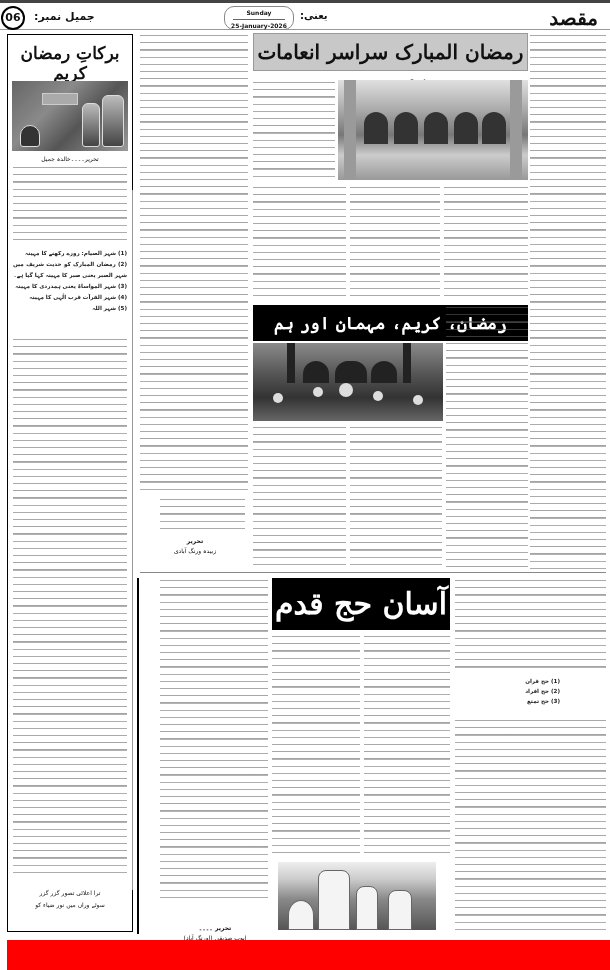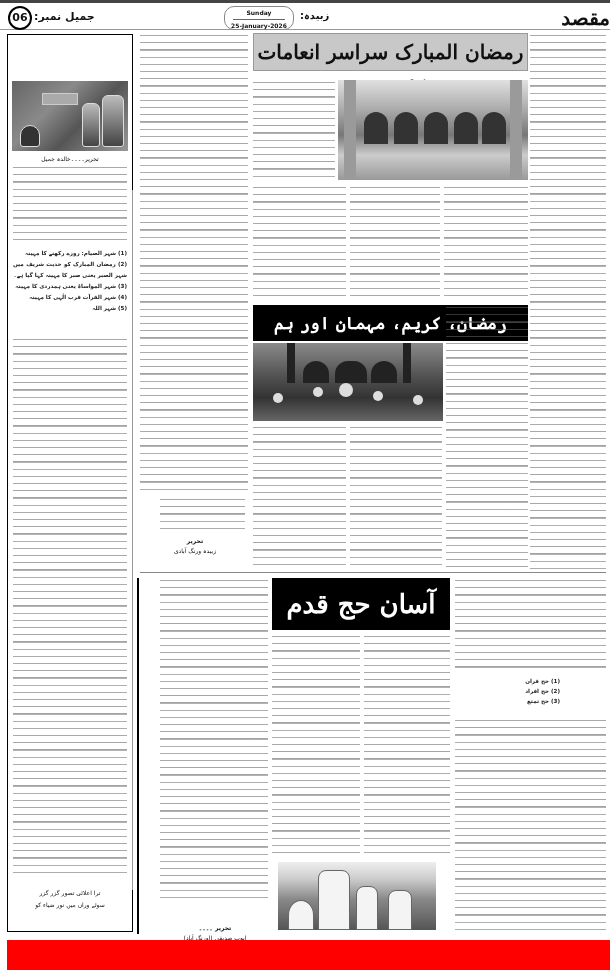--- a/index.html
+++ b/index.html
@@ -1,25 +1,25 @@
 <!DOCTYPE html>
 <html><head>
 <meta charset="utf-8">
 <style>
   * { box-sizing: border-box; margin: 0; padding: 0; }
   html, body { width: 610px; height: 970px; background: #fff; overflow: hidden; }
   body { position: relative; font-family: "DejaVu Sans", sans-serif; color: #111; }
 
   .topbar { position: absolute; left: 0; top: 0; width: 610px; height: 30px; border-top: 3px solid #444; border-bottom: 1px solid #999; background: #fff; }
-  .masthead-logo { position: absolute; right: 0; top: 3px; font-size: 20px; font-weight: bold; font-family: "DejaVu Serif", serif; direction: rtl; }
+  .masthead-logo { position: absolute; right: 12px; top: 3px; font-size: 20px; font-weight: bold; font-family: "DejaVu Serif", serif; direction: rtl; }
   .date-box { position: absolute; left: 224px; top: 3px; width: 70px; height: 24px; border: 1px solid #888; border-radius: 10px; text-align: center; font-size: 6px; font-weight: bold; line-height: 10px; padding-top: 1px; }
   .date-box .line { border-top: 1px solid #666; margin: 1px 8px; }
   .date-label { position: absolute; left: 300px; top: 7px; font-size: 10px; font-weight: bold; direction: rtl; }
   .page-label { position: absolute; left: 34px; top: 7px; font-size: 11px; font-weight: bold; direction: rtl; }
-  .page-num { position: absolute; left: 8px; top: 3px; width: 24px; height: 24px; border: 2px solid #000; border-radius: 50%; font-size: 11px; font-weight: bold; text-align: center; line-height: 20px; }
+  .page-num { position: absolute; left: 1px; top: 3px; width: 24px; height: 24px; border: 2px solid #000; border-radius: 50%; font-size: 11px; font-weight: bold; text-align: center; line-height: 20px; }
 
   .col { position: absolute; overflow: hidden; }
   .rtl { direction: rtl; text-align: justify; }
   .txt { font-size: 5.2px; line-height: 7.2px; color: #222; }
   .filler { display: block; height: 100%; background: repeating-linear-gradient(to bottom, transparent 0, transparent 2px, #555 2px, #777 3.2px, transparent 3.2px, transparent 7.2px); opacity: .55; }
 
   .left-box { position: absolute; left: 7px; top: 34px; width: 126px; height: 898px; border: 1.5px solid #000; }
   .left-title { position: absolute; left: 0; top: 8px; width: 100%; text-align: center; font-size: 17px; font-weight: bold; font-family: "DejaVu Serif", serif; direction: rtl; }
   .left-img { position: absolute; left: 4px; top: 46px; width: 116px; height: 70px; background: linear-gradient(135deg, #666 0%, #8a8a8a 35%, #555 60%, #999 100%); overflow: hidden; }
   .lantern { position: absolute; bottom: 4px; width: 18px; height: 36px; border: 1px solid #ddd; border-radius: 6px 6px 3px 3px; background: linear-gradient(#bbb, #444); }
@@ -32,45 +32,46 @@
   .minaret { position: absolute; top: 0; width: 12px; height: 100px; background: #9a9a9a; }
 
   .headline-black { position: absolute; left: 253px; top: 305px; width: 275px; height: 36px; background: #000; color: #fff; text-align: center; font-size: 17px; font-weight: bold; font-family: "DejaVu Serif", serif; line-height: 36px; direction: rtl; }
   .photo-crowd { position: absolute; left: 253px; top: 343px; width: 190px; height: 78px; background: linear-gradient(#8a8a8a 0%, #555 40%, #333 70%, #666 100%); overflow: hidden; }
   .dome { position: absolute; top: 18px; width: 26px; height: 22px; background: #222; border-radius: 13px 13px 0 0; }
   .head { position: absolute; width: 10px; height: 10px; background: #ddd; border-radius: 50%; }
 
   .hr { position: absolute; height: 0; border-top: 1px solid #888; }
   .vr { position: absolute; width: 0; border-left: 1px solid #888; }
 
-  .headline-hajj { position: absolute; left: 272px; top: 578px; width: 178px; height: 52px; background: #000; color: #fff; text-align: center; font-size: 26px; font-weight: bold; font-family: "DejaVu Serif", serif; line-height: 52px; direction: rtl; }
+  .headline-hajj { position: absolute; left: 272px; top: 578px; width: 178px; height: 52px; background: #000; color: #fff; text-align: center; font-size: 30px; font-weight: bold; font-family: "DejaVu Serif", serif; line-height: 52px; direction: rtl; }
   .photo-hajj { position: absolute; left: 278px; top: 862px; width: 158px; height: 68px; background: linear-gradient(#eee 0%, #ccc 25%, #888 55%, #555 100%); overflow: hidden; }
   .pilgrim { position: absolute; bottom: 0; background: #f4f4f4; border: 1px solid #666; border-radius: 8px 8px 0 0; }
 
   .small-credit { position: absolute; font-size: 6px; text-align: center; direction: rtl; }
   .bold-credit { font-weight: bold; }
 
   .bottom-band { position: absolute; left: 7px; top: 940px; width: 603px; height: 30px; background: #ff0000; }
 </style>
 </head>
 <body>
 
 <div class="topbar">
   <div class="masthead-logo">مقصد</div>
-  <div class="date-label">زبیدہ:</div>
+  <div class="date-label">یعنی:</div>
   <div class="date-box">
     <div>Sunday</div>
     <div class="line"></div>
     <div>25-January-2026</div>
   </div>
   <div class="page-label">جمیل نمبر:</div>
   <div class="page-num">06</div>
 </div>
 
 <div class="left-box">
+  <div class="left-title">برکاتِ رمضان کریم</div>
   <div class="left-img">
     <div class="lantern" style="left:70px;height:44px;"></div>
     <div class="lantern" style="left:90px;height:52px;width:22px;"></div>
     <div class="lantern" style="left:8px;width:20px;height:22px;border-radius:10px 10px 3px 3px;background:#333;"></div>
     <div style="position:absolute;left:30px;top:12px;width:36px;height:12px;background:#aaa;border:1px solid #ccc;"></div>
   </div>
   <div class="byline">تحریر۔۔۔۔خالدہ جمیل</div>
   <div class="col rtl txt" style="left:5px;top:130px;width:114px;height:80px;">
       <span class="filler"></span>
     </div>

